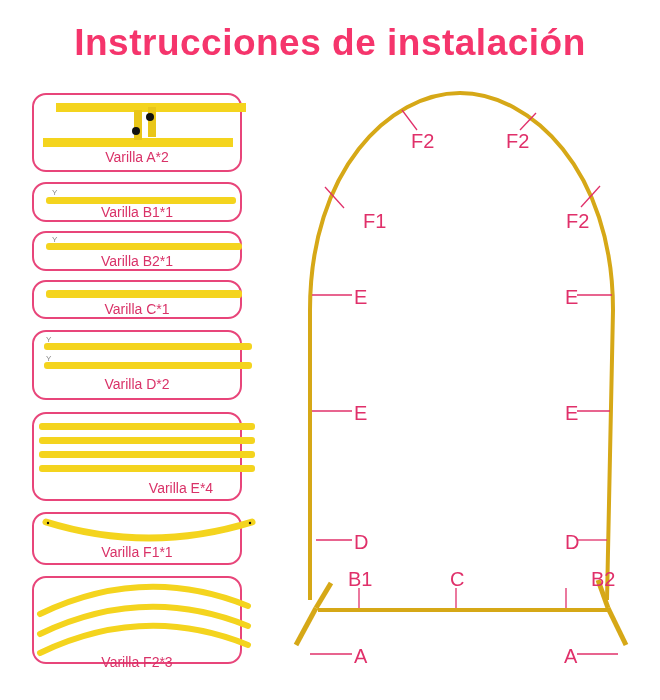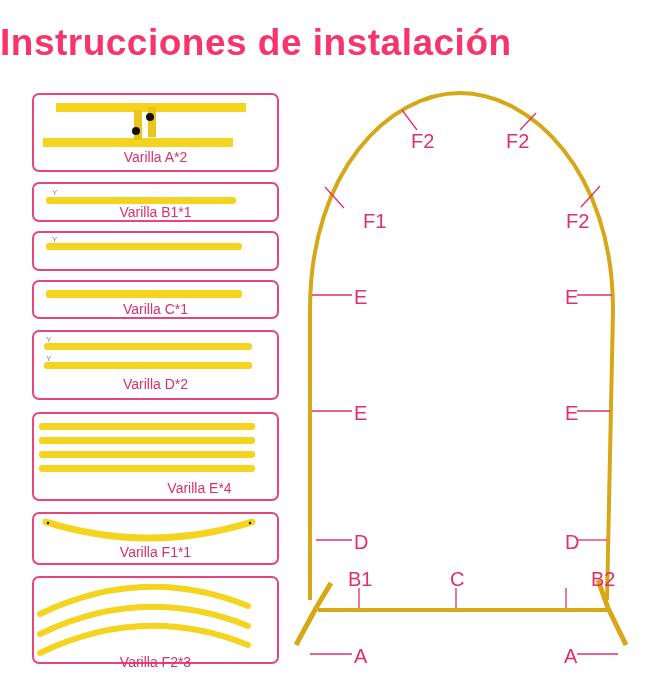--- a/index.html
+++ b/index.html
@@ -1,18 +1,18 @@
 <!DOCTYPE html>
 <html><head>
 <meta charset="utf-8">
 <style>
   html,body{margin:0;padding:0;background:#fff;}
   body{width:660px;height:700px;position:relative;overflow:hidden;font-family:"Liberation Sans",sans-serif;}
-  .title{position:absolute;left:0;top:22px;width:660px;font-size:37px;font-weight:bold;color:#f5356c;letter-spacing:0.5px;}
-  .panel{position:absolute;left:32px;width:247px;border:2px solid #e8457a;border-radius:7px;box-sizing:border-box;background:#fff;}
+  .title{position:absolute;left:0;top:22px;width:660px;text-align:center;font-size:37px;font-weight:bold;color:#f5356c;letter-spacing:0.5px;}
+  .panel{position:absolute;left:32px;width:210px;border:2px solid #e8457a;border-radius:14px;box-sizing:border-box;background:#fff;}
   .panel svg{position:absolute;left:0;top:0;}
   .plabel{position:absolute;left:0;width:100%;text-align:center;font-size:14px;color:#d93268;}
   .diagram{position:absolute;left:280px;top:80px;width:380px;height:620px;}
   .lbl{position:absolute;font-size:20px;color:#e0306a;font-weight:normal;}
 </style>
 </head>
 <body>
 
 <div class="title">Instrucciones de instalación</div>
 
@@ -34,20 +34,21 @@
     <text x="18" y="11" font-size="8" fill="#888">Y</text>
   </svg>
   <div class="plabel" style="top:20px;">Varilla B1*1</div>
 </div>
 
 <div class="panel" style="top:231px;height:40px;">
   <svg width="235" height="40">
     <rect x="12" y="10" width="196" height="7" rx="3" fill="#f4d41e"></rect>
     <text x="18" y="9" font-size="8" fill="#888">Y</text>
   </svg>
+  <div class="plabel" style="top:20px;">Varilla B2*1</div>
 </div>
 
 <div class="panel" style="top:280px;height:39px;">
   <svg width="235" height="39">
     <rect x="12" y="8" width="196" height="8" rx="3" fill="#f4d41e"></rect>
   </svg>
   <div class="plabel" style="top:19px;">Varilla C*1</div>
 </div>
 
 <div class="panel" style="top:330px;height:70px;">

